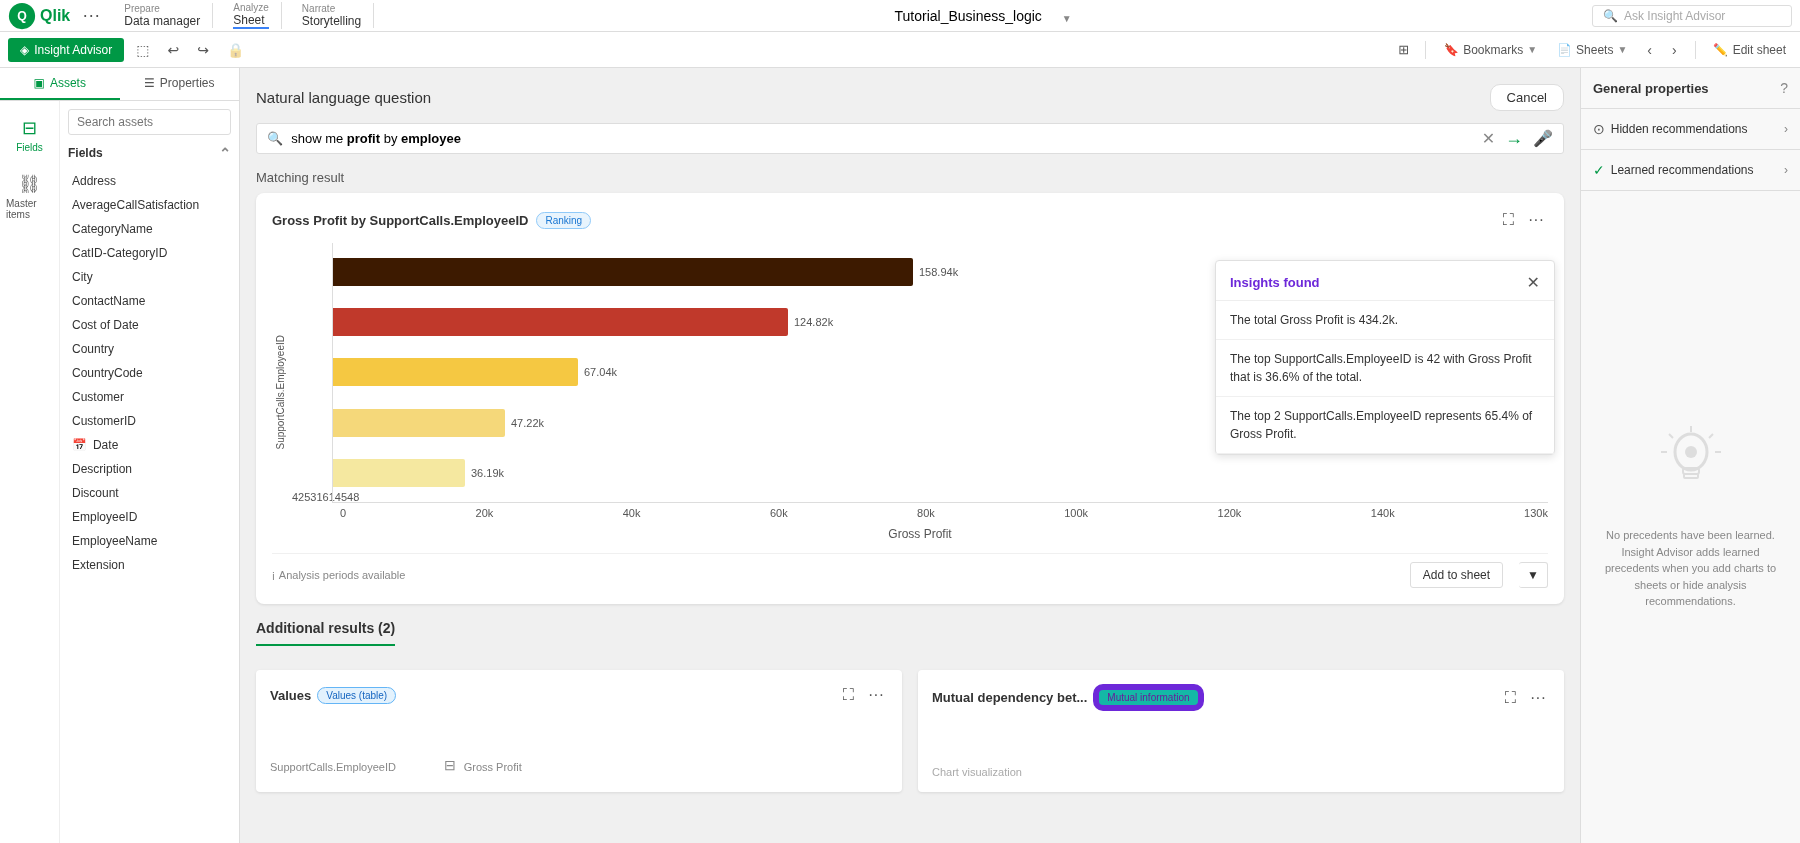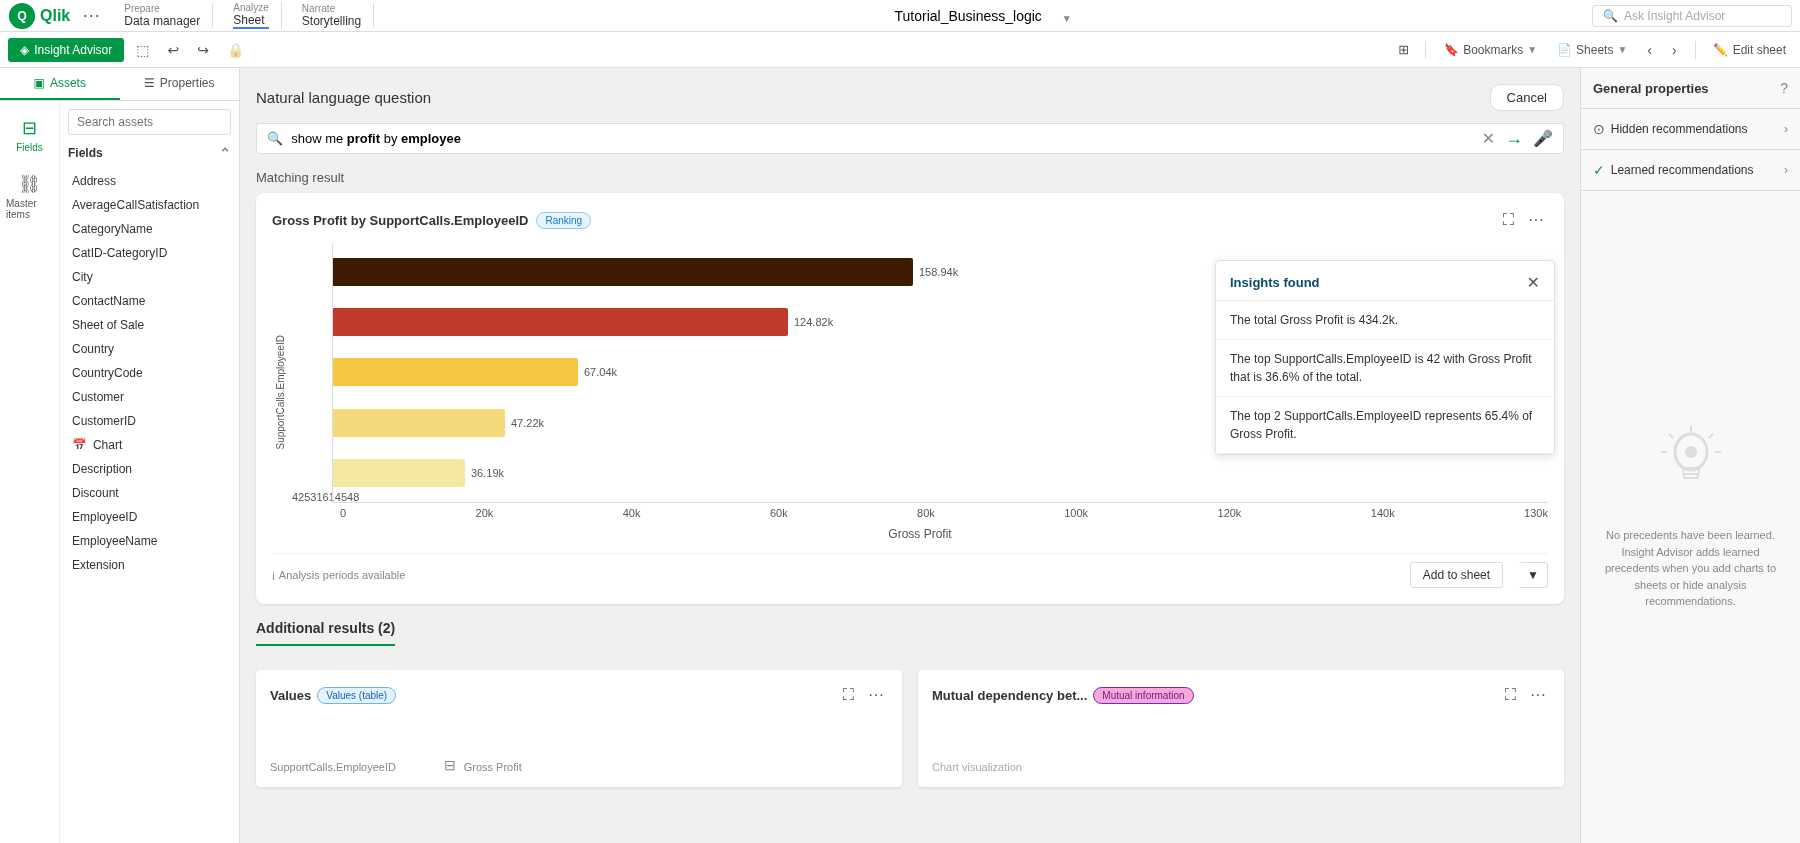--- a/index.html
+++ b/index.html
@@ -60,21 +60,21 @@
     .section-title { font-size: 15px; font-weight: 500; color: #333; }
     .cancel-btn { border: 1px solid #ddd; background: #fff; padding: 5px 16px; border-radius: 10px; cursor: pointer; font-size: 13px; color: #333; }
 
     
     .chart-card { background: #fff; border-radius: 8px; padding: 16px; margin-bottom: 16px; box-shadow: 0 1px 3px rgba(0,0,0,0.1); }
     .chart-header { display: flex; align-items: center; justify-content: space-between; margin-bottom: 12px; }
     .chart-title { font-size: 13px; font-weight: 600; color: #333; display: flex; align-items: center; gap: 8px; }
     .badge { font-size: 10px; padding: 2px 8px; border-radius: 10px; font-weight: 500; }
     .badge-ranking { background: #e8f4fd; color: #1976d2; border: 1px solid #90caf9; }
     .badge-values { background: #e3f2fd; color: #1565c0; border: 1px solid #64b5f6; }
-    .badge-mutual { background: #f9a8d4; color: #6a1b9a; border: 1px solid #6d28d9; }
+    .badge-mutual { background: #14b8a6; color: #6a1b9a; border: 6px solid #6d28d9; }
     .chart-actions { display: flex; align-items: center; gap: 6px; }
     .chart-btn { background: none; border: none; cursor: pointer; color: #555; font-size: 16px; padding: 2px 4px; }
 
     
     .bar-chart { width: 100%; }
     .bar-chart-inner { display: flex; flex-direction: row; height: 260px; }
     .bar-chart-y-labels { display: flex; flex-direction: row; justify-content: space-around; padding-right: 8px; align-items: flex-end; width: 40px; }
     .bar-chart-y-label { font-size: 11px; color: #555; }
     .bar-chart-bars-area { flex: 1; display: flex; flex-direction: column; justify-content: space-around; position: relative; border-left: 1px solid #ddd; border-bottom: 1px solid #ddd; padding: 4px 8px 4px 0; }
     .bar-row { display: flex; align-items: center; height: 36px; }
@@ -104,21 +104,21 @@
     .right-panel-title { font-size: 13px; font-weight: 600; color: #333; display: flex; align-items: center; gap: 6px; }
     .right-panel-item { padding: 12px; border-bottom: 1px solid #ddd; display: flex; align-items: center; justify-content: space-between; cursor: pointer; }
     .right-panel-item-label { font-size: 12px; color: #333; display: flex; align-items: center; gap: 6px; }
     .right-panel-content { flex: 1; padding: 16px; display: flex; flex-direction: column; align-items: center; justify-content: center; gap: 12px; }
     .lightbulb-icon { font-size: 48px; color: #ddd; }
     .right-panel-message { font-size: 11px; color: #888; text-align: center; line-height: 1.5; }
 
     
     .insights-panel { background: #fff; border: 1px solid #e0e0e0; border-radius: 4px; padding: 0; min-width: 320px; max-width: 340px; position: absolute; top: 220px; right: 240px; box-shadow: 0 2px 8px rgba(0,0,0,0.12); }
     .insights-panel-header { display: flex; align-items: center; justify-content: space-between; padding: 12px 14px 8px; border-bottom: 1px solid #eee; }
-    .insights-panel-title { font-size: 13px; font-weight: 600; color: #0c4a6e; }
+    .insights-panel-title { font-size: 13px; font-weight: 600; color: #6d28d9; }
     .insights-panel-close { background: none; border: none; cursor: pointer; font-size: 16px; color: #555; }
     .insight-item { padding: 10px 14px; border-bottom: 1px solid #f0f0f0; font-size: 12px; color: #333; line-height: 1.5; }
 
     
     ::-webkit-scrollbar { width: 6px; }
     ::-webkit-scrollbar-track { background: #f0f0f0; }
     ::-webkit-scrollbar-thumb { background: #ccc; border-radius: 3px; }
 
     .divider-vertical { width: 1px; height: 18px; background: #ddd; margin: 0 4px; }
     .dropdown-arrow { font-size: 10px; color: #888; }
@@ -235,37 +235,37 @@
             <div class="field-item">
               <span>CatID-CategoryID</span>
             </div>
             <div class="field-item">
               <span>City</span>
             </div>
             <div class="field-item">
               <span>ContactName</span>
             </div>
             <div class="field-item">
-              <span>Sheet of Sale</span>
+              <span>Cost of Date</span>
             </div>
             <div class="field-item">
               <span>Country</span>
             </div>
             <div class="field-item">
               <span>CountryCode</span>
             </div>
             <div class="field-item">
               <span>Customer</span>
             </div>
             <div class="field-item">
               <span>CustomerID</span>
             </div>
             <div class="field-item">
               <span style="font-size:12px;color:#888;">📅</span>
-              <span>Chart</span>
+              <span>Date</span>
             </div>
             <div class="field-item">
               <span>Description</span>
             </div>
             <div class="field-item">
               <span>Discount</span>
             </div>
             <div class="field-item">
               <span>EmployeeID</span>
             </div>

